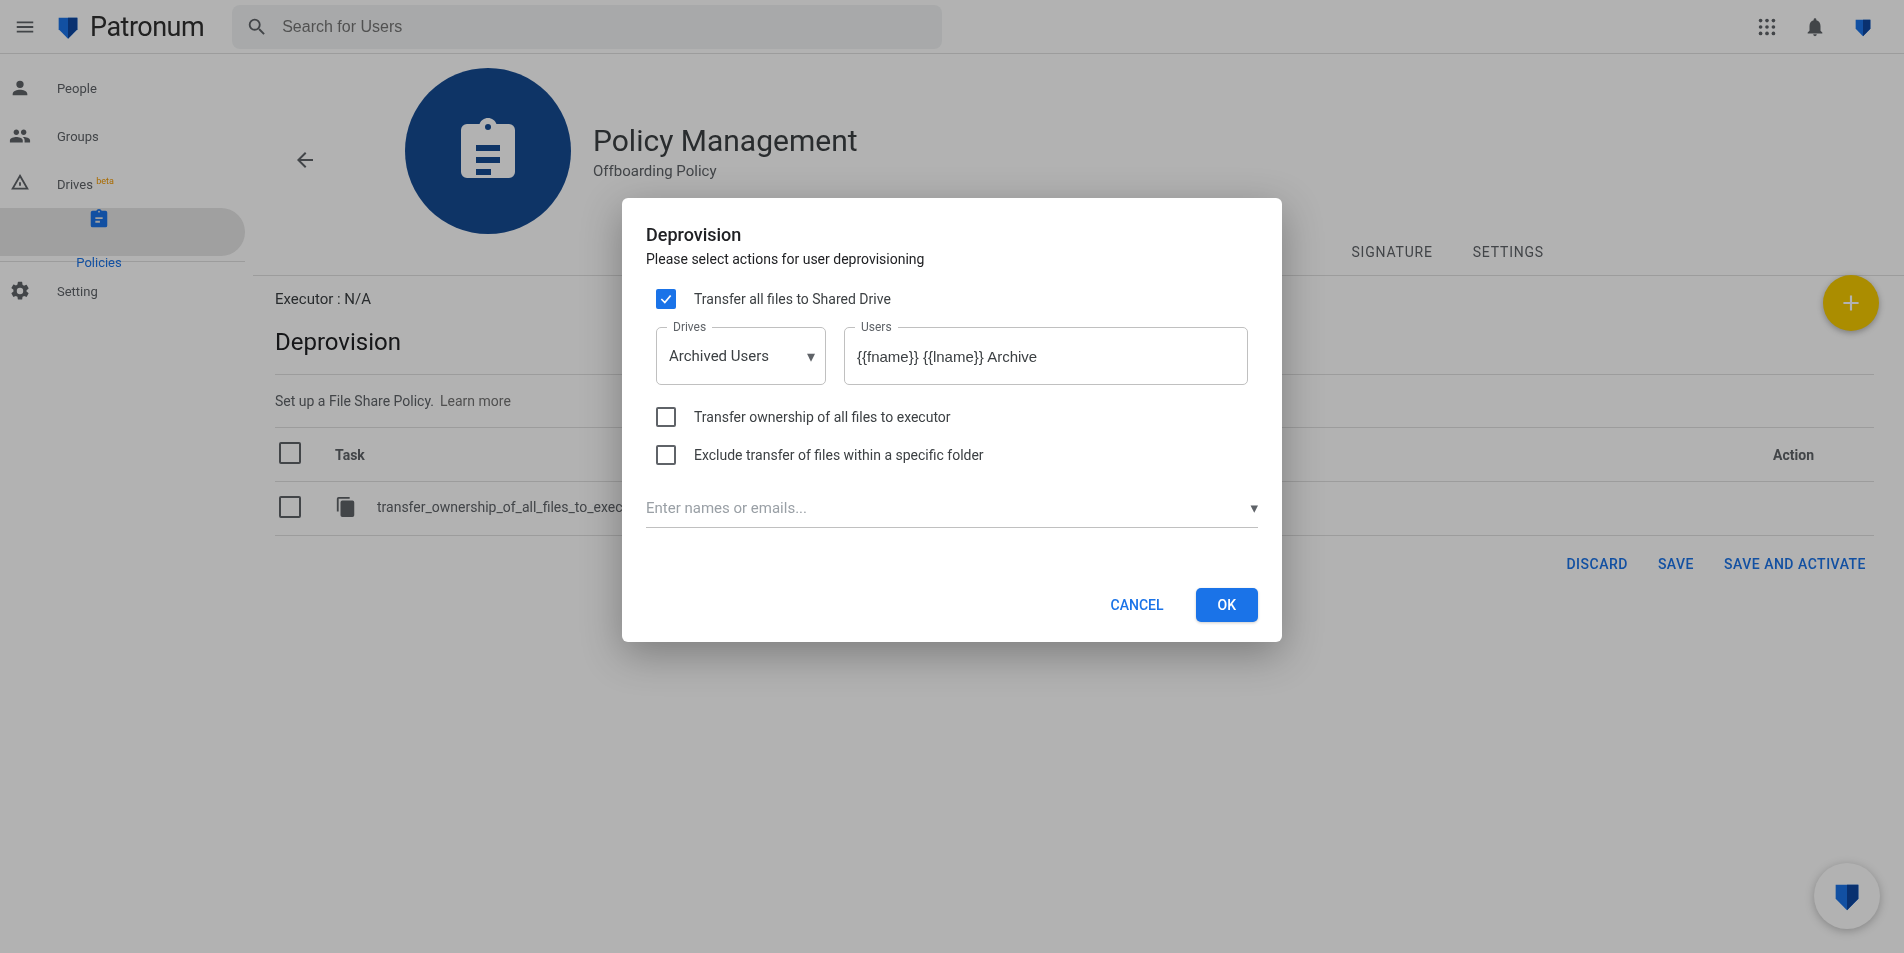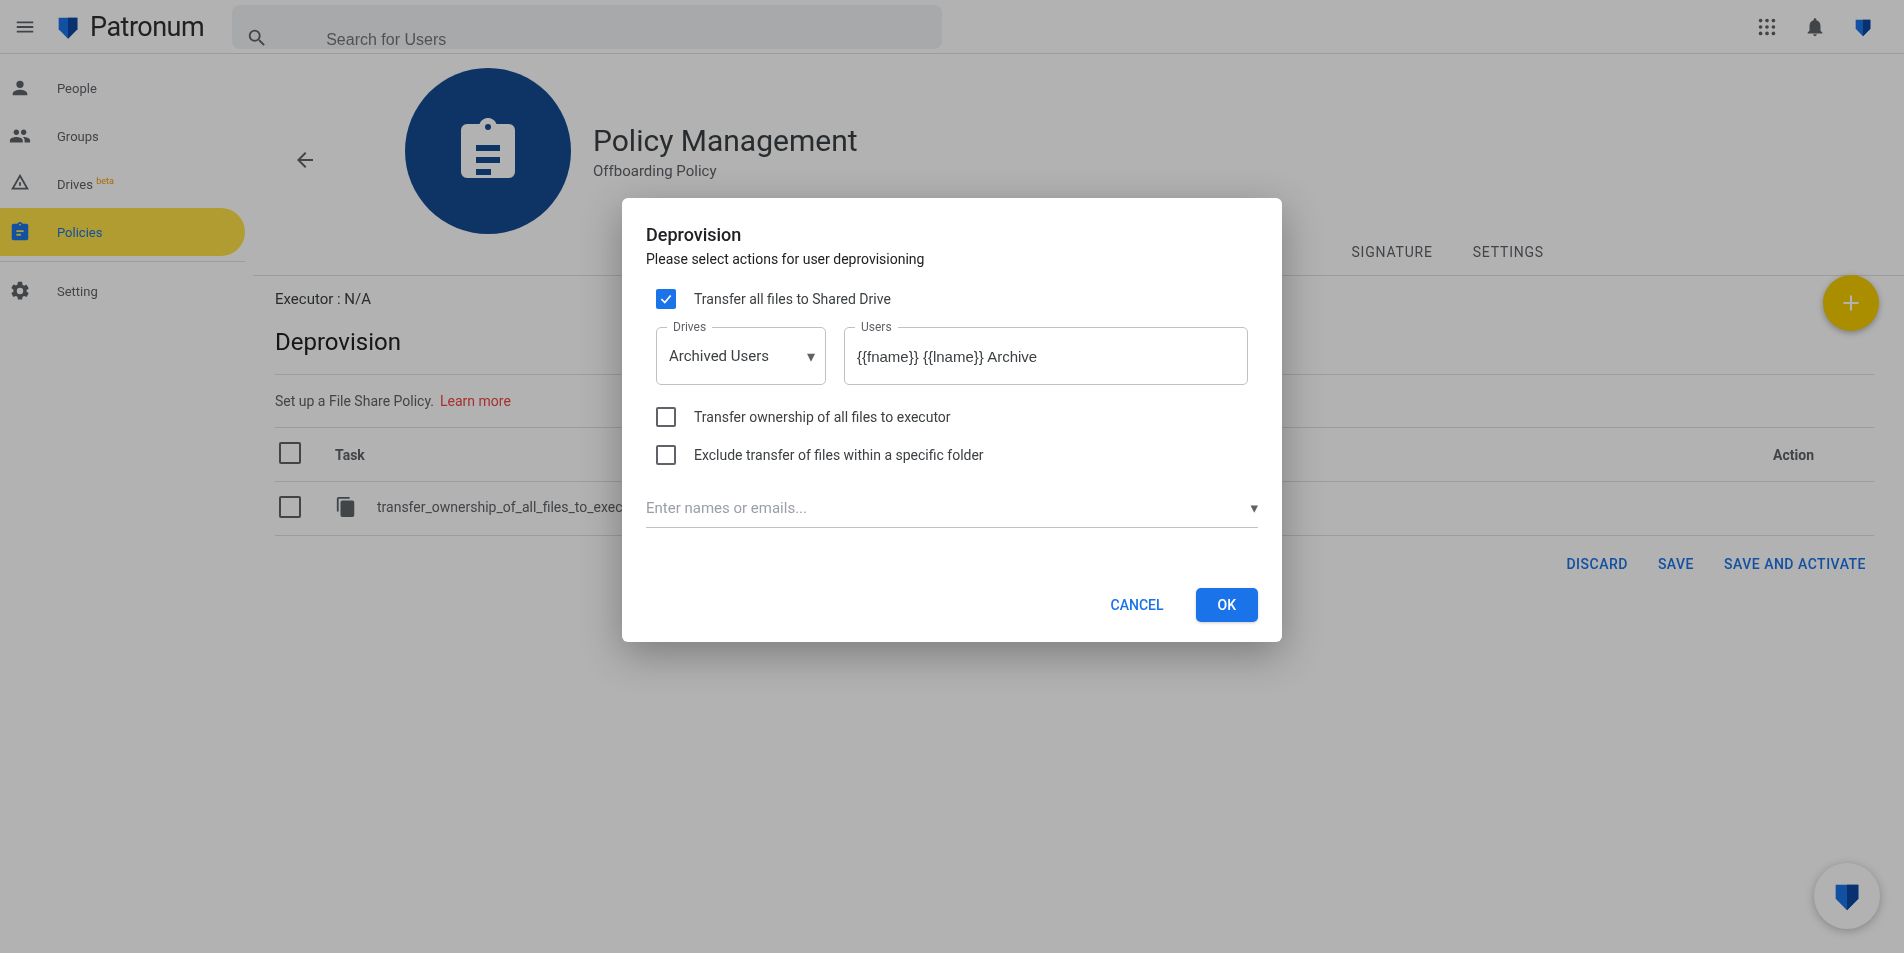--- a/index.html
+++ b/index.html
@@ -4,30 +4,30 @@
 <style>
   * { box-sizing: border-box; margin: 0; padding: 0; }
   body { font-family: 'Roboto', 'Segoe UI', Arial, sans-serif; background: #ffffff; width: 1904px; height: 953px; overflow: hidden; position: relative; }
 
   
   .appbar { height: 54px; display: flex; align-items: center; padding: 0 10px; border-bottom: 1px solid #e0e0e0; gap: 8px; }
   .menu-btn { width: 30px; height: 30px; display:flex; align-items:center; justify-content:center; color:#5f6368; cursor:pointer; }
   .brand { display:flex; align-items:center; gap:8px; margin-left:6px; margin-right:20px; }
   .brand-logo { width:28px; height:28px; }
   .brand-name { font-size:27px; font-weight:400; color:#303030; letter-spacing:-0.5px; }
-  .search-wrap { flex:0 0 710px; height:44px; background:#f1f3f4; border-radius:8px; display:flex; align-items:flex-end; padding:0 14px; color:#5f6368;gap:44px; }
+  .search-wrap { flex:0 0 710px; height:44px; background:#f1f3f4; border-radius:8px; display:flex; align-items:center; padding:0 14px; color:#5f6368; }
   .search-wrap input { border:none; background:transparent; font-size:16px; flex:1; outline:none; padding-left:14px; }
   .appbar-spacer { flex:1; }
   .appbar-icons { display:flex; gap:26px; align-items:center; padding-right:20px; color:#5f6368; }
 
   
   .shell { display:flex; height:calc(100% - 54px); }
   .sidebar { width:245px; padding-top:10px; }
   .side-item { display:flex; align-items:center; height:48px; padding:0 55px 0 8px; border-radius:0 24px 24px 0; color:#5f6368; font-size:13px; cursor:pointer; gap:25px; }
-  .side-item.active { background:#fde047; color:#1a73e8; }
+  .side-item.active { background:#e5e5e5; color:#1a73e8;flex-direction:column; }
   .side-icon { width:24px; display:flex; justify-content:center; color:#5f6368; }
   .side-item.active .side-icon { color:#1a73e8; }
   .side-beta { font-size:9px; color:#f29900; vertical-align: super; }
   .side-divider { height:1px; background:#e0e0e0; margin:5px 0 5px 0; }
 
   
   .main { flex:1; display:flex; flex-direction:column; }
   .header-row { display:flex; align-items:center; padding:14px 0 0 40px; gap:0; }
   .back-btn { width:40px; height:40px; display:flex; align-items:center; justify-content:center; color:#5f6368; margin-top:18px; cursor:pointer; }
   .hero { display:flex; align-items:center; gap:22px; margin-left:80px;justify-content:center; }
@@ -35,21 +35,21 @@
   .hero-text h1 { font-size:30px; font-weight:400; color:#3c4043; }
   .hero-text p { font-size:15px; color:#5f6368; margin-top:4px; }
 
   .tabs-row { display:flex; height:48px; border-bottom:1px solid #e0e0e0; margin-left:8px; margin-top:-6px; }
   .tab { padding:0 20px; display:flex; align-items:center; font-size:14px; letter-spacing:.8px; color:#5f6368; cursor:pointer; }
 
   .content-pad { padding: 14px 30px; }
   .executor-label { font-size:15px; color:#3c4043; margin-bottom:20px; }
   .section-head { font-size:24px; color:#202124; font-weight:400; margin-bottom:18px; }
   .hint-row { display:flex; gap:6px; font-size:14px; color:#5f6368; padding:18px 0; border-top:1px solid #e0e0e0; }
-  .hint-row a { color:#ef4444; text-decoration:none; }
+  .hint-row a { color:#737373; text-decoration:none; }
 
   table.tasks { width:100%; border-collapse:collapse; }
   table.tasks th, table.tasks td { text-align:left; font-size:14px; color:#5f6368; padding:14px 20px 14px 0; border-top:1px solid #e0e0e0; border-bottom:1px solid #e0e0e0; }
   table.tasks th.first, table.tasks td.first { width:60px; padding-left:4px; }
   table.tasks th.action { text-align:right; padding-right:60px; }
 
   .chk-outline { width:22px; height:22px; border:2px solid #5f6368; border-radius:2px; display:inline-block; }
 
   .bottom-actions { display:flex; justify-content:flex-end; gap:30px; padding:20px 8px 0 0; }
   .bottom-actions .txt-btn { color:#1a73e8; font-size:14px; font-weight:500; letter-spacing:.5px; cursor:pointer; }

